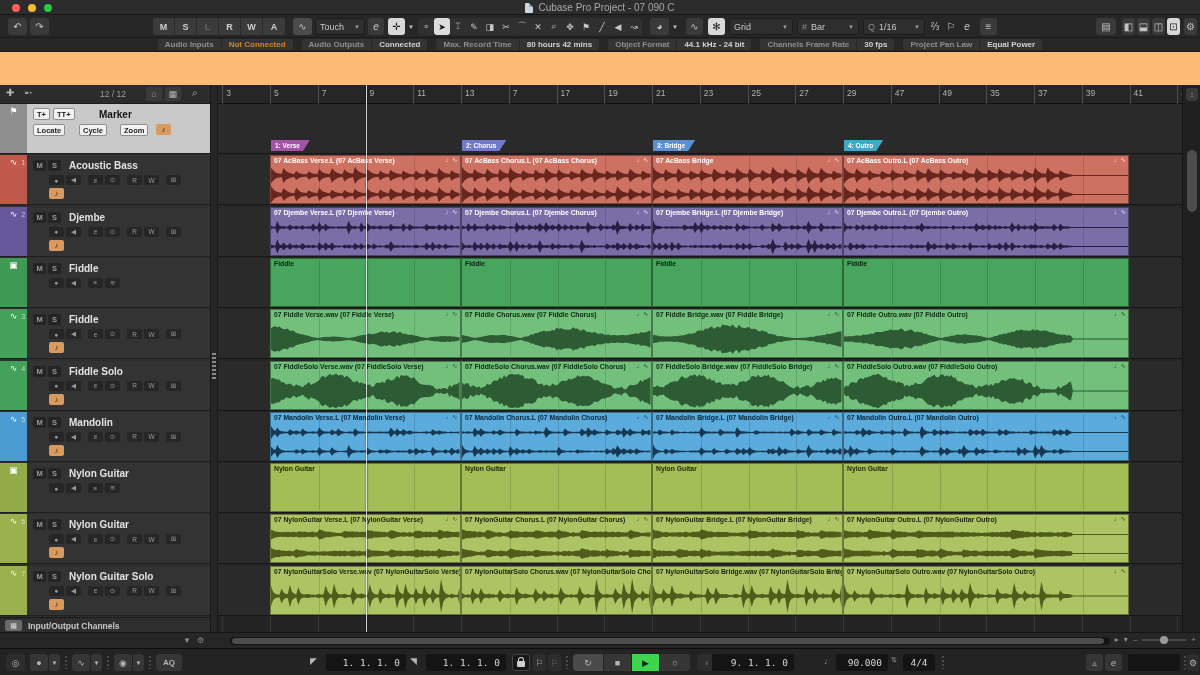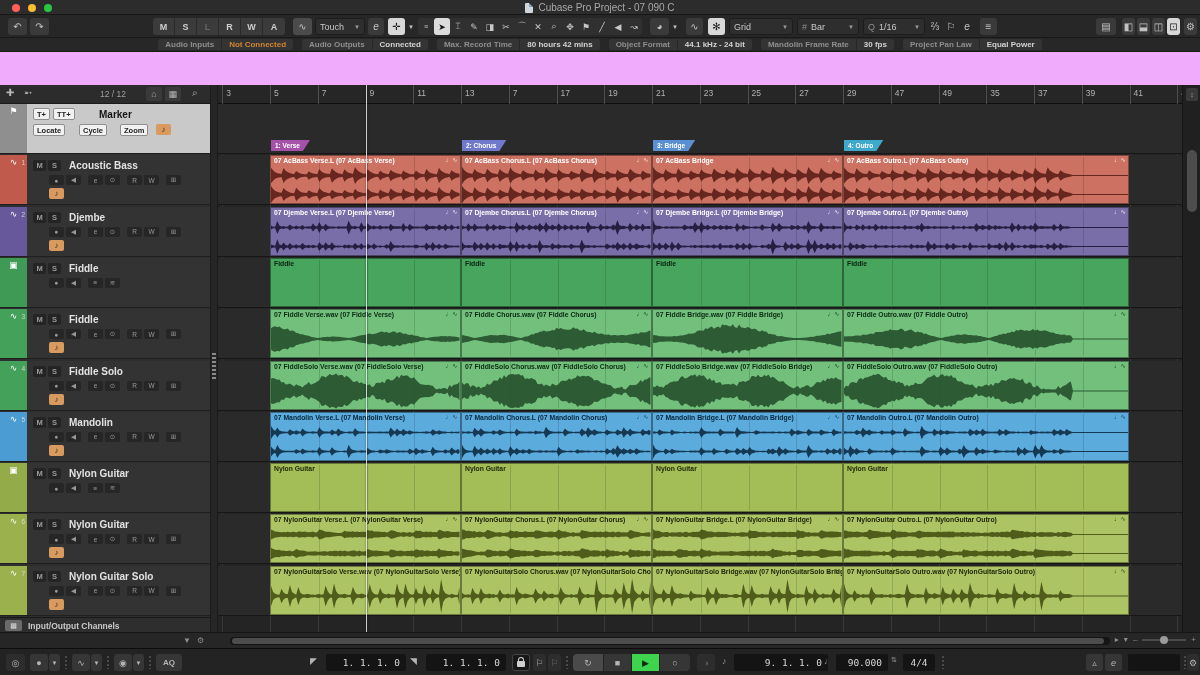--- a/index.html
+++ b/index.html
@@ -1,18 +1,18 @@
 <!DOCTYPE html>
 <html><head>
 <meta charset="utf-8">
 <style>
   * { margin:0; padding:0; box-sizing:border-box; }
   html,body { width:1200px; height:675px; overflow:hidden; background:#000; }
   body { font-family:"Liberation Sans", sans-serif; -webkit-font-smoothing:antialiased; }
-  #app { position:relative; width:1200px; height:675px; background:#f0abfc; overflow:hidden;text-decoration:underline; }
+  #app { position:relative; width:1200px; height:675px; background:#fdba74; overflow:hidden;text-decoration:underline; }
 
   
   #titlebar { position:absolute; left:0; top:0; width:1200px; height:15px; background:#2c2c2c; border-bottom:1px solid #161616; }
   .light { position:absolute; top:4px; width:8px; height:8px; border-radius:50%; }
   #titlebar .title-wrap { position:absolute; left:0; right:0; top:0; height:15px; display:flex; align-items:center; justify-content:center; gap:5px; }
   .doc-icon { width:8px; height:10px; background:#cfd6de; border-radius:1px; position:relative; }
   .doc-icon:before { content:""; position:absolute; right:0; top:0; border:2px solid #2c2c2c; border-left-color:#8fa5bd; border-bottom-color:#8fa5bd; }
   #window-title { font-size:10px; color:#a8a8a8; }
 
   
@@ -206,21 +206,21 @@
       </div>
       <div class="stat">
         <span class="sl">Max. Record Time</span>
         <span class="sv">80 hours 42 mins</span>
       </div>
       <div class="stat">
         <span class="sl">Object Format</span>
         <span class="sv">44.1 kHz - 24 bit</span>
       </div>
       <div class="stat">
-        <span class="sl">Mandolin Frame Rate</span>
+        <span class="sl">Channels Frame Rate</span>
         <span class="sv">30 fps</span>
       </div>
       <div class="stat">
         <span class="sl">Project Pan Law</span>
         <span class="sv">Equal Power</span>
       </div>
     </div>
 
 
   <div id="main">
@@ -948,21 +948,21 @@
     <div class="tpbtn flat" style="left:548px;width:13px;background:#2d2d2d;color:#6a6a6a">⚐</div>
     <div class="tpsep" style="left:566px"></div>
 
     <div class="tpbtn trgrp" style="left:573px;width:30px;border-radius:4px 0 0 4px;background:#4a4a4a">↻</div>
     <div class="tpbtn trgrp" style="left:604px;width:27px">■</div>
     <div class="tpbtn trgrp" id="play-btn" style="left:632px;width:27px">▶</div>
     <div class="tpbtn trgrp" style="left:660px;width:30px;border-radius:0 4px 4px 0">○</div>
 
     <div class="tpbtn" style="left:697px;width:18px;background:#2d2d2d;color:#5d5d5d">◑</div>
     <div class="tpico" style="left:722px">♪</div>
-    <div class="tpfield" style="left:734px;width:94px">9. 1. 1.  0</div>
+    <div class="tpfield" style="left:712px;width:82px">9. 1. 1.  0</div>
     <div class="tpico" style="left:824px">♩</div>
     <div class="tpfield" style="left:836px;width:52px">90.000</div>
     <div class="tpico" style="left:891px;font-size:7px">⇅</div>
     <div class="tpfield" style="left:903px;width:32px;justify-content:center">4/4</div>
     <div class="tpsep" style="left:942px"></div>
 
     <div class="tpbtn" style="left:1086px;width:17px">▵</div>
     <div class="tpbtn" style="left:1105px;width:17px">
         <i style="font-style:italic">e</i>
       </div>

